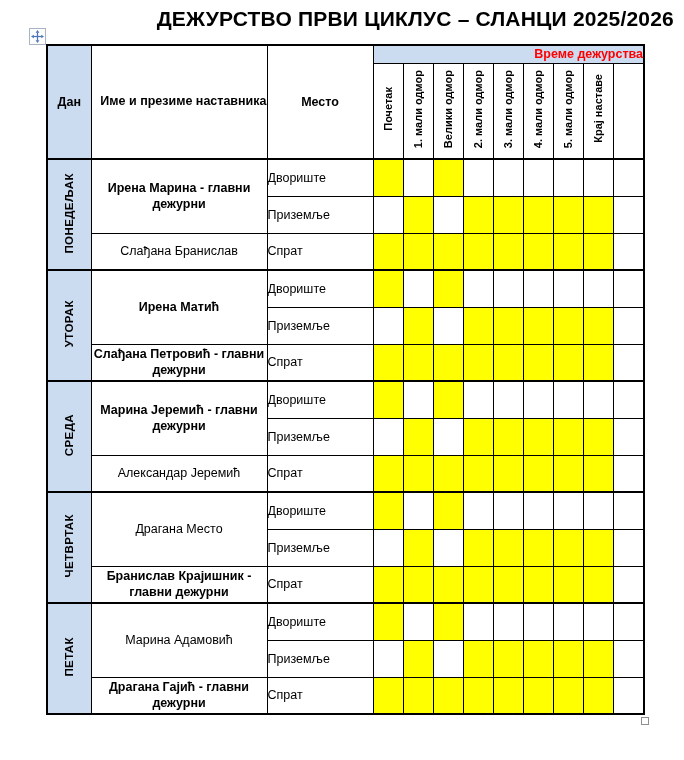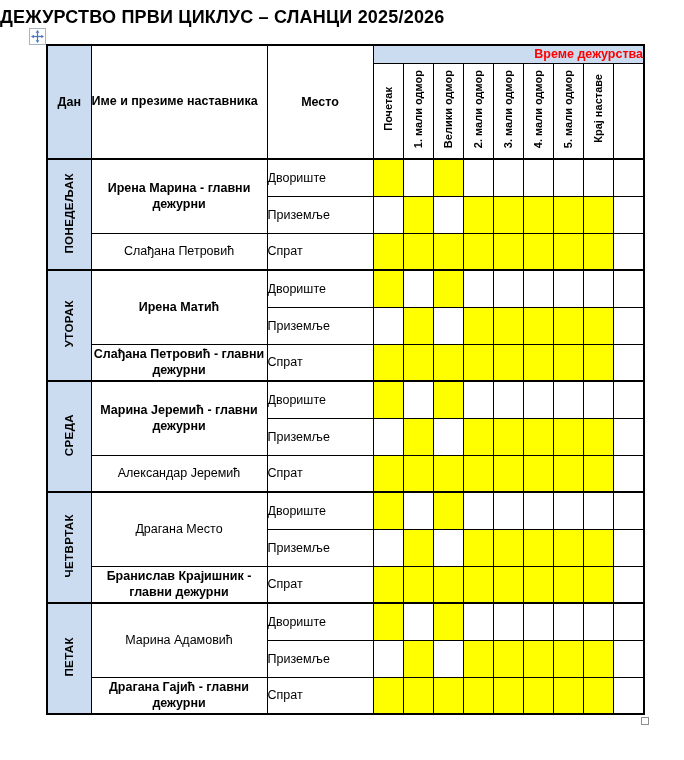--- a/index.html
+++ b/index.html
@@ -7,22 +7,22 @@
     --yellow:#ffff00;
     --red:#ff0000;
   }
   *{box-sizing:border-box;}
   html,body{margin:0;padding:0;}
   body{
     width:684px;height:760px;background:#ffffff;position:relative;
     font-family:"Liberation Sans",sans-serif;color:#000;overflow:hidden;
   }
   .page-title{
-    position:absolute;top:7px;left:0;width:662px;text-align:left;
-    font-size:18px;font-weight:bold;letter-spacing:.2px;white-space:nowrap;
+    position:absolute;top:7px;left:12px;width:662px;text-align:right;
+    font-size:21px;font-weight:bold;letter-spacing:.2px;white-space:nowrap;
   }
   
   .move-handle{
     position:absolute;left:29px;top:28px;width:17px;height:17px;
     background:#fdfdfd;border:1px solid #a8b4c4;
     display:flex;align-items:center;justify-content:center;
   }
   
   .resize-handle{
     position:absolute;left:641px;top:717px;width:8px;height:8px;
@@ -33,21 +33,21 @@
     border:2px solid #000;
   }
   table.duty td{
     border:1px solid #000;padding:0;font-size:12.5px;vertical-align:middle;
     overflow:hidden;
   }
   tr.hrow1{height:18px;}
   tr.hrow2{height:96px;}
   tbody tr{height:37px;}
   .h-day{background:var(--blue);font-weight:bold;text-align:center;}
-  .h-teacher{font-weight:bold;text-align:left;padding:0 28px 0 9px;line-height:1.25;}
+  .h-teacher{font-weight:bold;text-align:right;padding:0 28px 0 9px;line-height:1.25;}
   .h-place{font-weight:bold;text-align:center;}
   .h-group{
     background:var(--blue);color:var(--red);font-weight:bold;font-size:13.5px;
     text-align:right;border-left-width:2px;
   }
   td.rot{vertical-align:bottom;text-align:center;background:#fff;}
   .vtext{
     display:inline-block;writing-mode:vertical-rl;transform:rotate(180deg);
     font-weight:bold;font-size:11px;line-height:1;white-space:nowrap;
     margin:4px 0 5px 0;
@@ -139,21 +139,21 @@
         <td class="slot duty"></td>
         <td class="slot"></td>
         <td class="slot duty"></td>
         <td class="slot duty"></td>
         <td class="slot duty"></td>
         <td class="slot duty"></td>
         <td class="slot duty"></td>
         <td class="slot"></td>
       </tr>
       <tr>
-        <td class="name-cell" rowspan="1">Слађана Петровић</td>
+        <td class="name-cell" rowspan="1">Слађана Бранислав</td>
         <td class="place-cell">Спрат</td>
         <td class="slot duty slot-first"></td>
         <td class="slot duty"></td>
         <td class="slot duty"></td>
         <td class="slot duty"></td>
         <td class="slot duty"></td>
         <td class="slot duty"></td>
         <td class="slot duty"></td>
         <td class="slot duty"></td>
         <td class="slot"></td>

